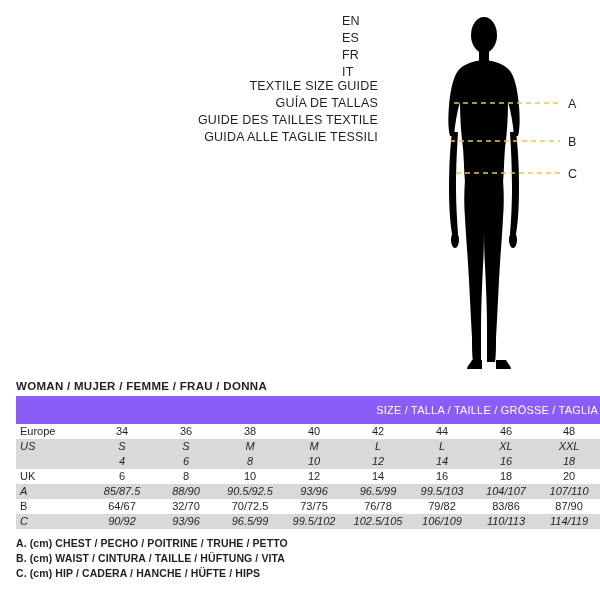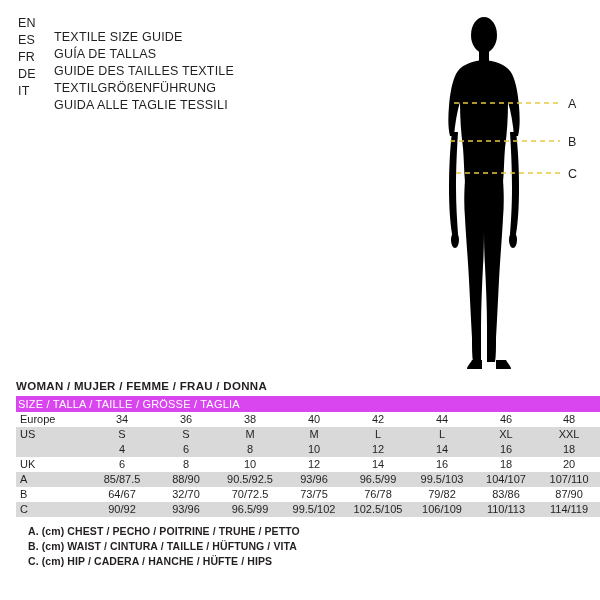--- a/index.html
+++ b/index.html
@@ -18,24 +18,25 @@
 
   
   #titles {
     position: absolute;
     top: 14px;
     left: 18px;
     width: 360px;
   }
   .title-row {
     display: flex;
-    align-items: center;
+    align-items: flex-end;
     height: 17px;
     font-size: 12.5px;
     letter-spacing: 0.2px;
+    flex-direction: column;
   }
   .title-lang {
     width: 36px;
     flex: 0 0 36px;
     color: #231f20;
   }
   .title-text {
     color: #231f20;
     white-space: nowrap;
     margin-top: 29px;
@@ -86,38 +87,39 @@
     color: #231f20;
     line-height: 15px;
     white-space: nowrap;
   }
   table.size-table td.rowlabel {
     text-align: left;
     padding-left: 4px;
     width: 74px;
   }
   tr.header-row td {
-    background: #d946ef;
+    background: #8b5cf6;
     color: #ffffff;
-    text-align: left;
+    text-align: right;
     font-weight: normal;
     letter-spacing: 0.2px;
-    height: 16px;
+    height: 28px;
   }
   tr.shade td {
     background: #d9d9d9;
+    font-style: italic;
   }
   tr.plain td {
     background: #ffffff;
   }
 
   
   #footnotes {
     position: affixed;
-    margin-left: 28px;
+    margin-left: 16px;
     margin-top: 7px;
     font-size: 10.5px;
     letter-spacing: 0.1px;
   }
   #footnotes div {
     height: 15px;
     line-height: 15px;
     font-weight: bold;
     color: #231f20;
   }
@@ -130,24 +132,20 @@
     <span class="title-lang">EN</span>
     <span class="title-text">TEXTILE SIZE GUIDE</span>
   </div>
   <div class="title-row">
     <span class="title-lang">ES</span>
     <span class="title-text">GUÍA DE TALLAS</span>
   </div>
   <div class="title-row">
     <span class="title-lang">FR</span>
     <span class="title-text">GUIDE DES TAILLES TEXTILE</span>
-  </div>
-  <div class="title-row">
-    <span class="title-lang">DE</span>
-    <span class="title-text">TEXTILGRÖßENFÜHRUNG</span>
   </div>
   <div class="title-row">
     <span class="title-lang">IT</span>
     <span class="title-text">GUIDA ALLE TAGLIE TESSILI</span>
   </div>
 </div>
 
 <div id="figure-area">
   <svg width="200" height="368" viewBox="0 0 200 368">
     <g fill="#000000">

